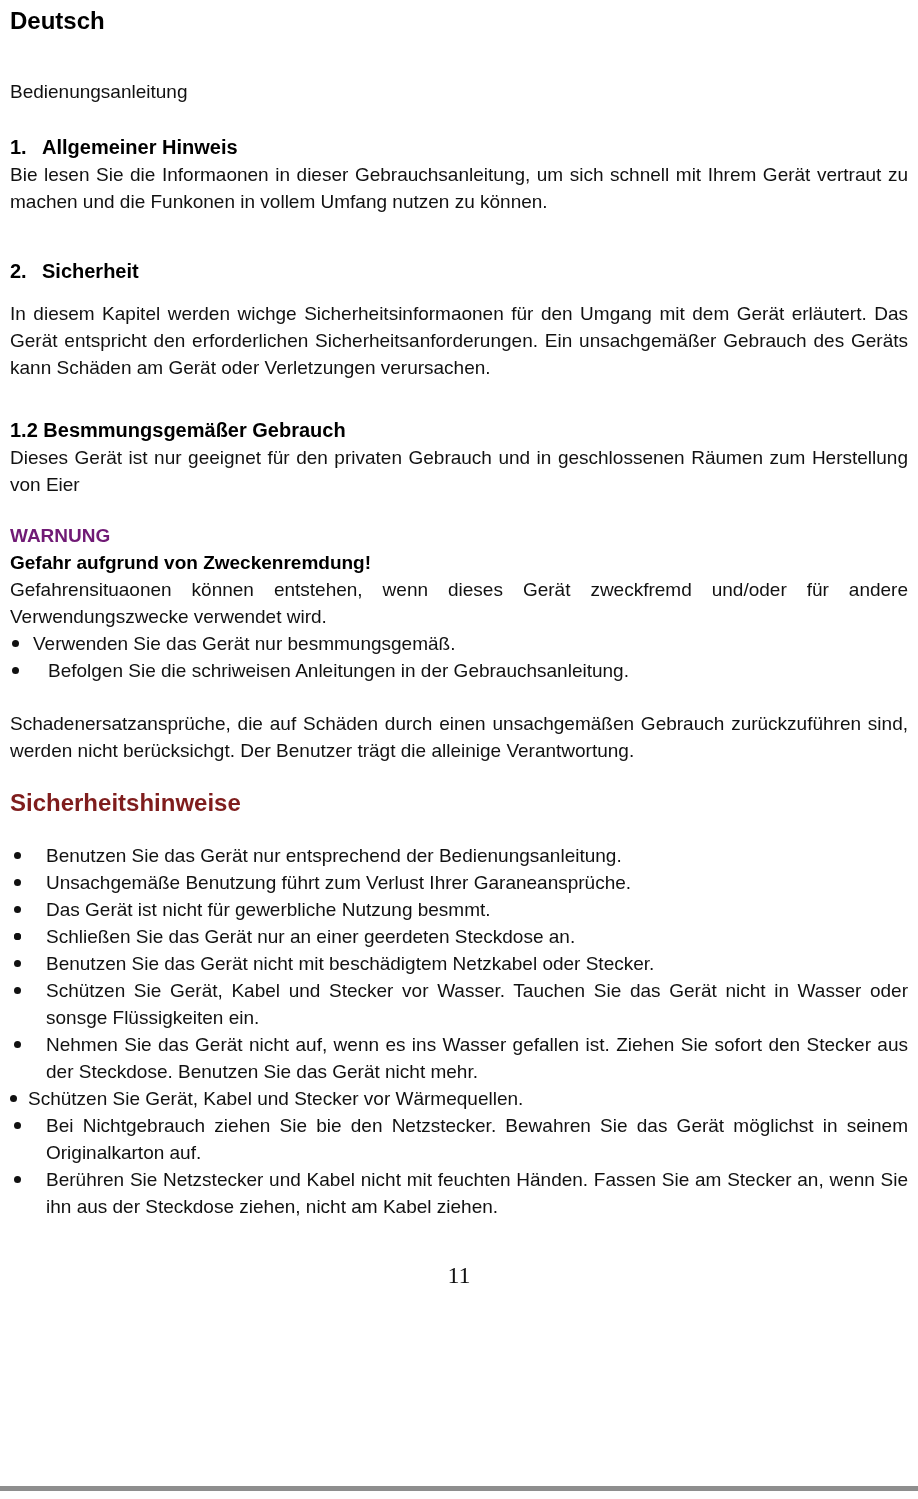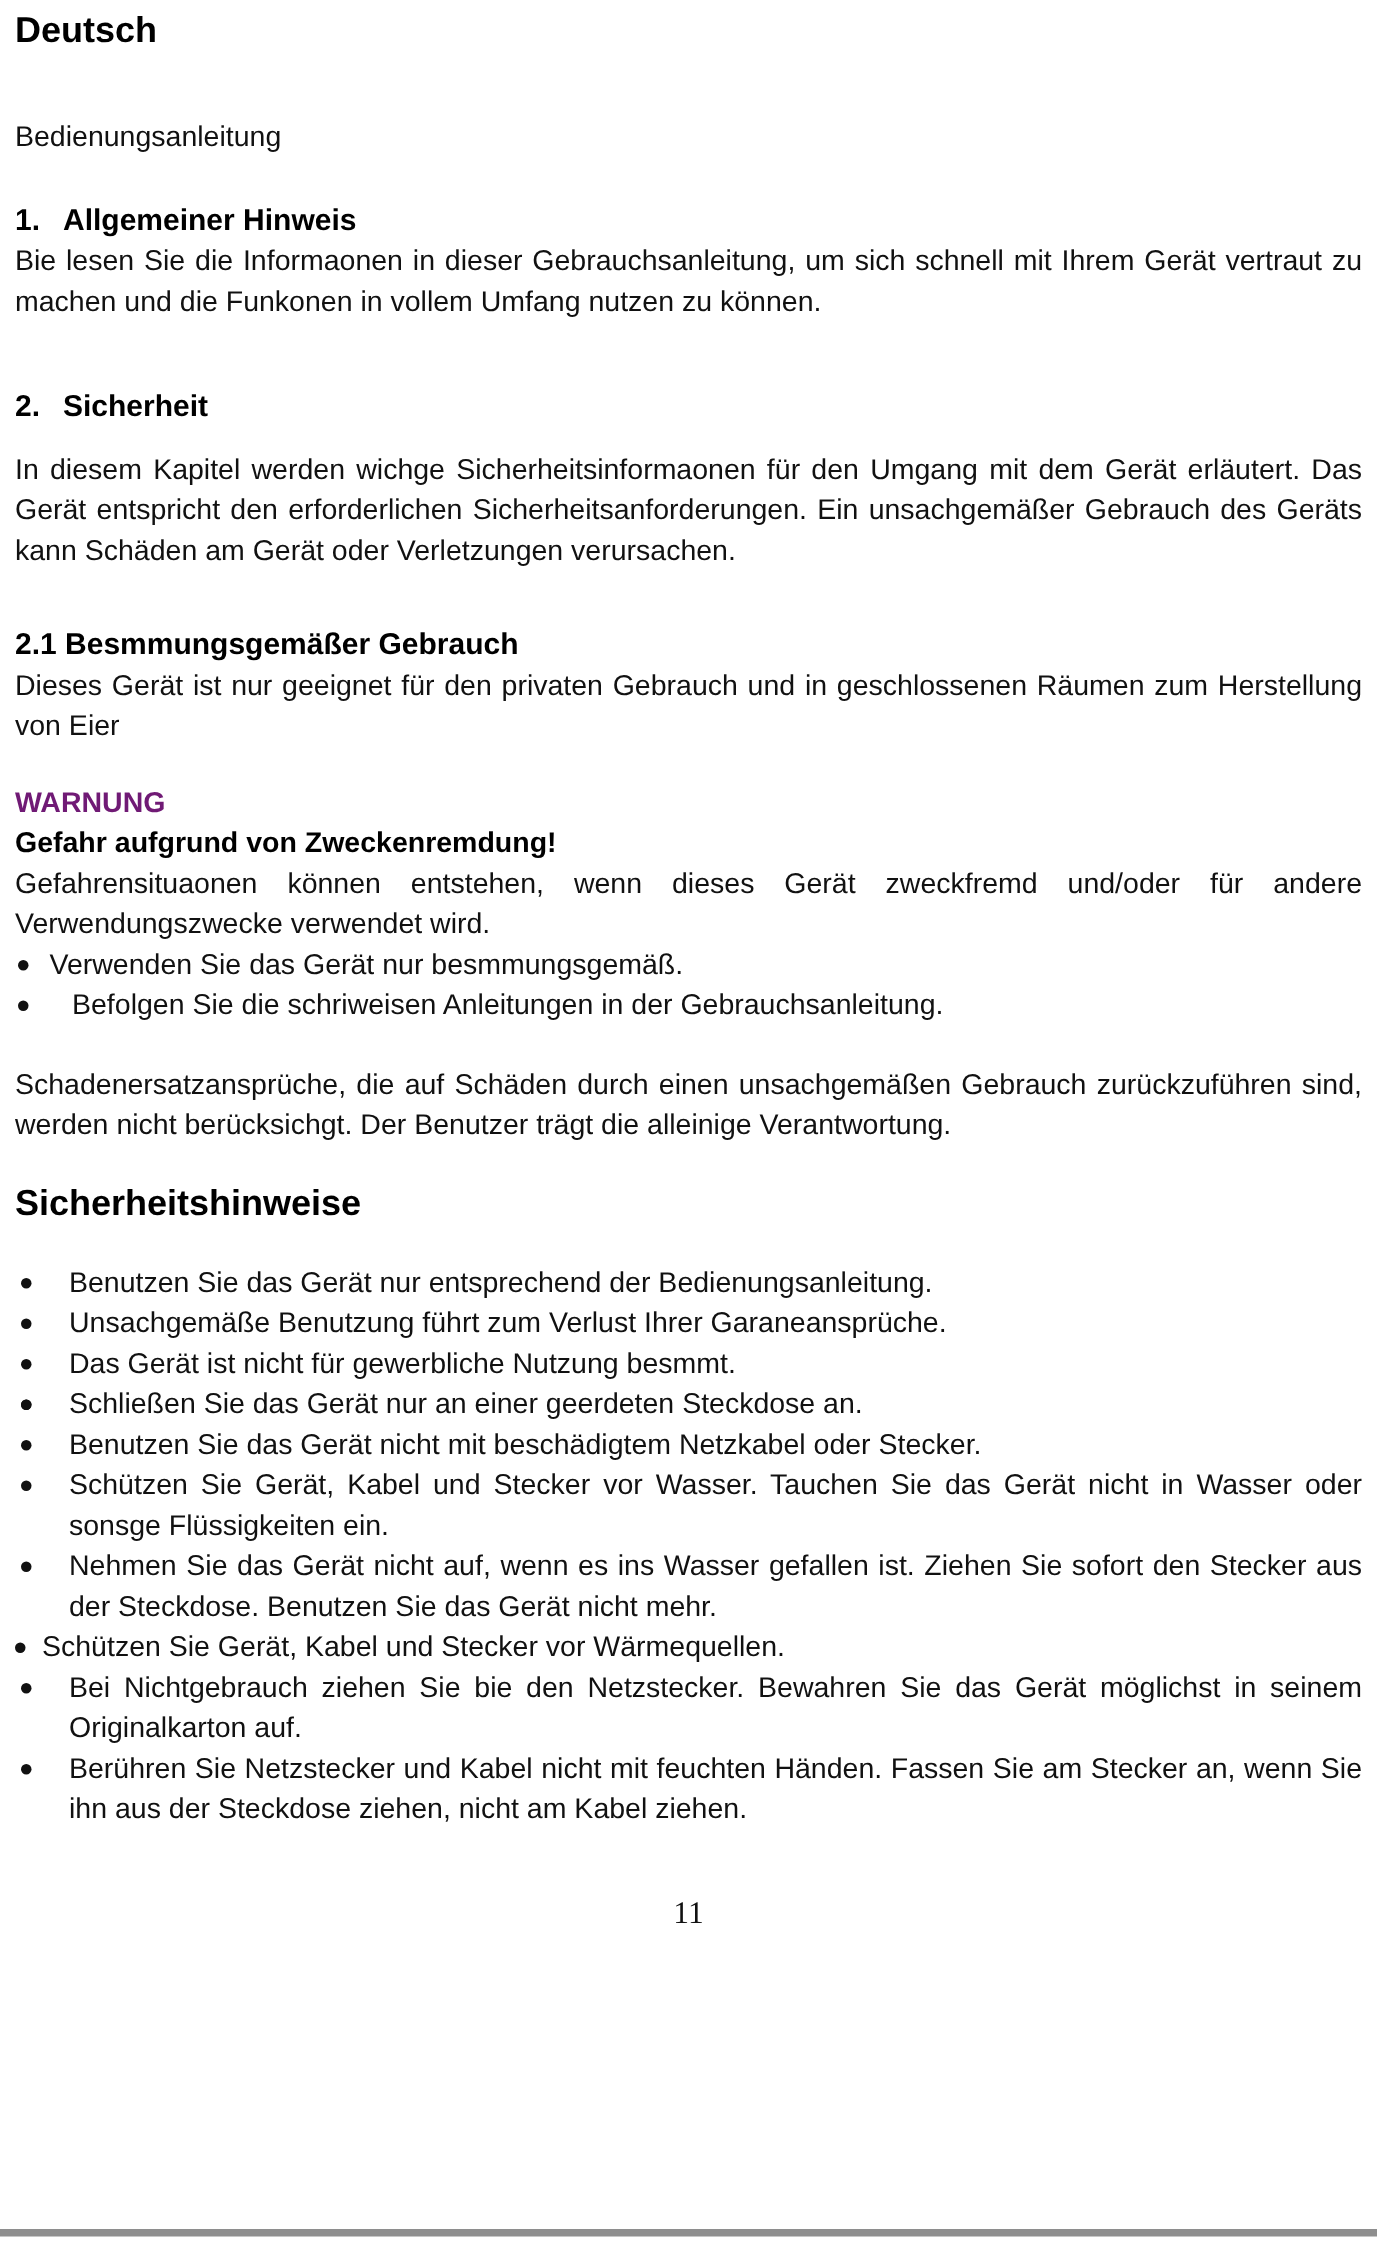--- a/index.html
+++ b/index.html
@@ -26,22 +26,22 @@
   ul.blist li{position:relative;padding-left:36px;text-align:justify;line-height:27px;}
   ul.blist li .dot{position:absolute;left:4px;top:10px;width:7px;height:7px;border-radius:50%;background:#111;}
   ul.warnlist li.tight{padding-left:23px;}
   ul.warnlist li.tight .dot{left:2px;}
   ul.warnlist li.wide{padding-left:38px;}
   ul.warnlist li.wide .dot{left:2px;}
   ul.mainlist{margin-top:23px;}
   ul.mainlist li.flush{padding-left:18px;}
   ul.mainlist li.flush .dot{left:0;}
   .closing{margin-top:26px;}
-  .safety-title{font-size:24px;line-height:32px;font-weight:bold;margin:23px 0 0 0;color:#000000;}
-  .page-number{margin-top:42px;text-align:center;font-family:"Liberation Serif", serif;font-size:21px;line-height:26px;}
+  .safety-title{font-size:24px;line-height:32px;font-weight:bold;margin:23px 0 0 0;color:#7f1d1d;}
+  .page-number{margin-top:42px;text-align:center;font-family:"Liberation Serif", serif;font-size:24px;line-height:26px;}
   .footer-rule{position:absolute;left:0;right:0;top:1486px;height:5px;background:#8e8e8e;}
 </style>
 </head>
 <body>
 
 <div class="page">
 
   <h1 class="title">Deutsch</h1>
 
   <p class="subtitle">Bedienungsanleitung</p>
@@ -51,21 +51,21 @@
     <span>Allgemeiner Hinweis</span>
   </div>
   <p class="just">Bie lesen Sie die Informaonen in dieser Gebrauchsanleitung, um sich schnell mit Ihrem Gerät vertraut zu machen und die Funkonen in vollem Umfang nutzen zu können.</p>
 
   <div class="sec-head mt2">
     <span class="num">2.</span>
     <span>Sicherheit</span>
   </div>
   <p class="just p-gap2">In diesem Kapitel werden wichge Sicherheitsinformaonen für den Umgang mit dem Gerät erläutert. Das Gerät entspricht den erforderlichen Sicherheitsanforderungen. Ein unsachgemäßer Gebrauch des Geräts kann Schäden am Gerät oder Verletzungen verursachen.</p>
 
-  <div class="sub-head">2.1 Besmmungsgemäßer Gebrauch</div>
+  <div class="sub-head">1.2 Besmmungsgemäßer Gebrauch</div>
   <p class="just">Dieses Gerät ist nur geeignet für den privaten Gebrauch und in geschlossenen Räumen zum Herstellung von Eier</p>
 
   <p class="warn-label">WARNUNG</p>
   <p class="warn-sub">Gefahr aufgrund von Zweckenremdung!</p>
   <p class="just">Gefahrensituaonen können entstehen, wenn dieses Gerät zweckfremd und/oder für andere Verwendungszwecke verwendet wird.</p>
 
   <ul class="blist warnlist">
     <li class="tight">
       <span class="dot"></span>
       <span>Verwenden Sie das Gerät nur besmmungsgemäß.</span>

